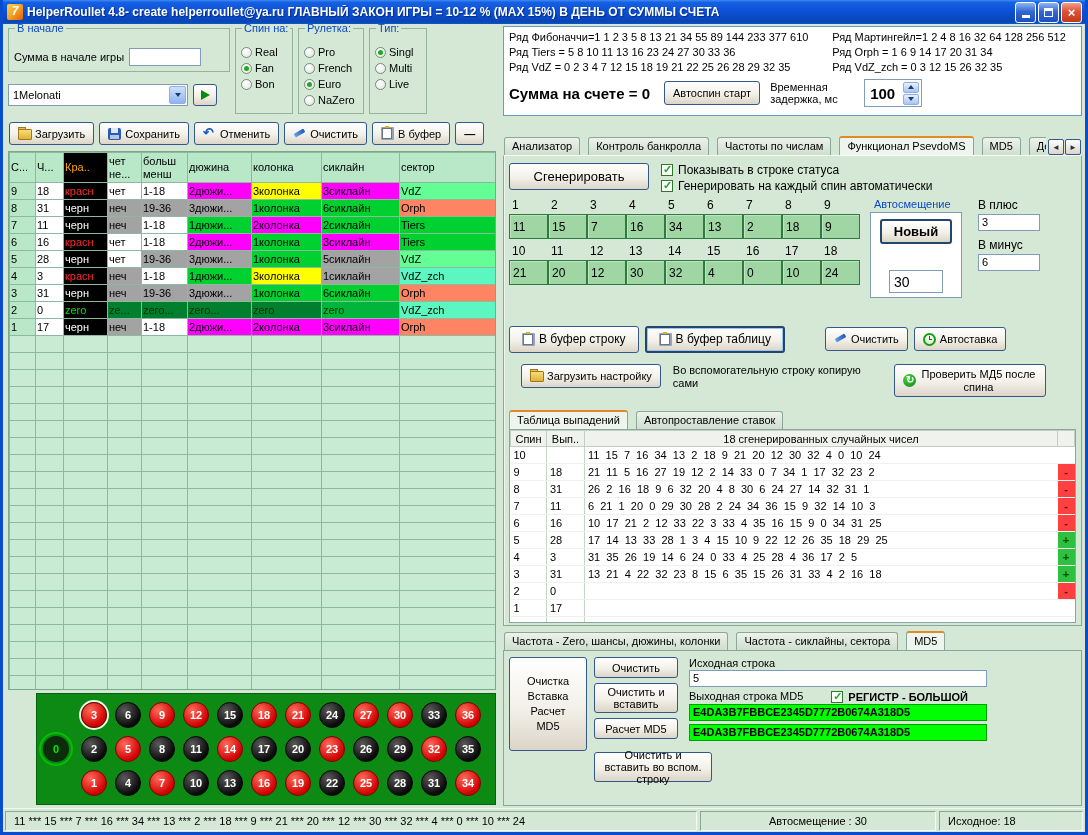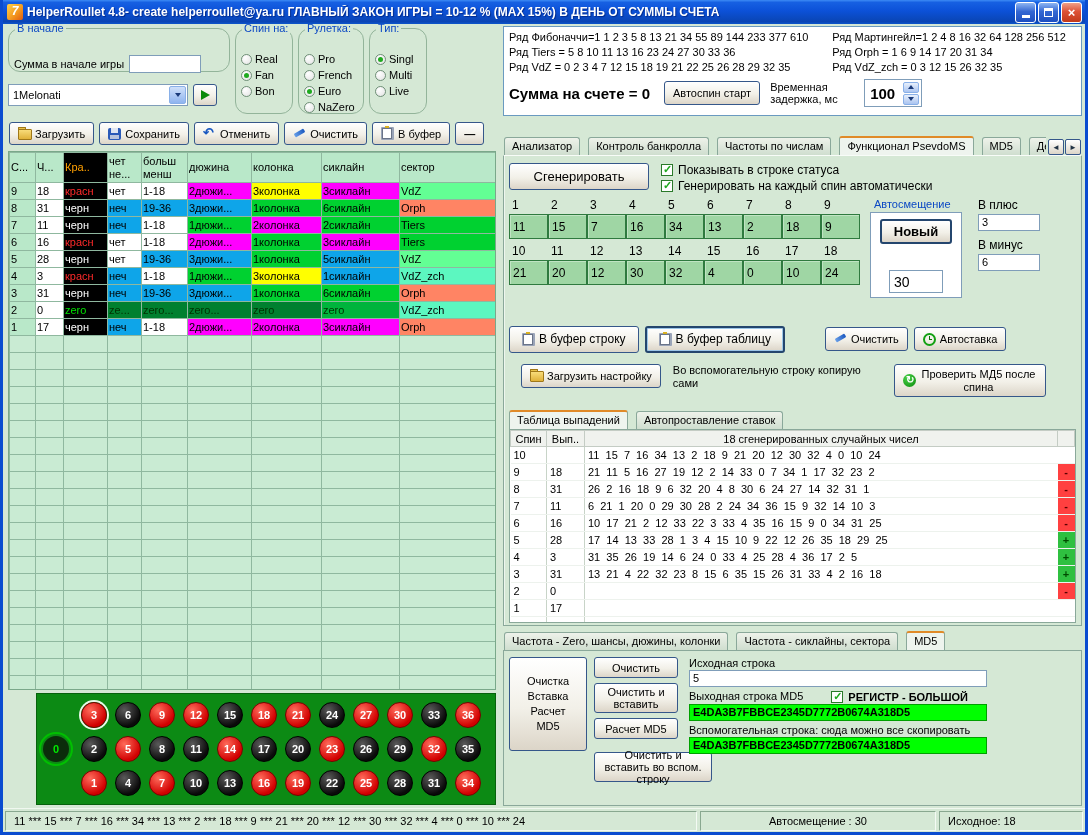--- a/index.html
+++ b/index.html
@@ -13,21 +13,21 @@
 .tbtns{display:flex;gap:2px;}
 .tbtn{width:21px;height:21px;border:1px solid #fff;border-radius:3px;background:linear-gradient(180deg,#8db5f2 0%,#3467d2 45%,#1d4fc0 100%);color:#fff;display:flex;align-items:center;justify-content:center;font-size:13px;font-weight:bold;padding:0;font-family:inherit;}
 .tbtn.close{background:linear-gradient(180deg,#f0a088 0%,#dd5236 45%,#c23a1a 100%);}
 .glyph-min{width:8px;height:3px;background:#fff;margin-top:9px;}
 .glyph-max{width:9px;height:9px;border:1px solid #fff;border-top:3px solid #fff;}
 
 .content{flex:1;display:flex;overflow:hidden;min-height:0;}
 .left{flex:0 0 497px;display:flex;flex-direction:column;padding:4px 4px 2px 5px;overflow:hidden;}
 .right{flex:1;display:flex;flex-direction:column;padding:2px 3px 0 3px;overflow:hidden;}
 
-.group{border:1px solid #93b49a;border-radius:12px;position:relative;padding:24px 4px 2px 5px;}
+.group{border:1px solid #93b49a;border-radius:0;position:relative;padding:17px 4px 2px 5px;}
 .gtitle{position:absolute;top:-6px;left:6px;background:#d5e8d5;color:#0b48c4;padding:0 2px;line-height:11px;white-space:nowrap;}
 .topctl{display:flex;gap:5px;flex:0 0 86px;}
 .leftstack{width:222px;display:flex;flex-direction:column;}
 .g-start{height:44px;}
 .start-row{display:flex;align-items:center;gap:5px;margin-top:2px;}
 .field{background:#fff;border:1px solid #7f9db9;height:18px;display:inline-block;}
 .start-input{width:72px;}
 .combo-row{display:flex;gap:5px;margin-top:12px;align-items:center;}
 .combo{width:180px;height:22px;background:#fff;border:1px solid #7f9db9;display:flex;align-items:center;}
 .combo-text{flex:1;padding:0 4px;overflow:hidden;white-space:nowrap;}
@@ -68,21 +68,21 @@
 .minus-glyph{font-weight:bold;}
 
 .table-wrap{flex:1 1 auto;min-height:0;overflow:hidden;border:1px solid #7aa88a;background:#c9ebd3;margin-top:1px;}
 .spins{border-collapse:collapse;table-layout:fixed;width:487px;}
 .spins th,.spins td{border:1px solid #8fb89f;height:17px;overflow:hidden;white-space:nowrap;padding:0 1px;text-align:left;font-weight:normal;font-size:11px;}
 .spins th{background:#b9e8c9;height:30px;white-space:pre-line;line-height:13px;vertical-align:middle;}
 .spins th.sh-dark{background:#000;color:#ffa000;}
 .c-scol{background:#b9e8c9;}
 .c-num{background:#fff;}
 .c-white{background:#fff;}
-.c-cyan{background:#0ea5e9;}
+.c-cyan{background:#a3a3a3;}
 .c-green{background:#00d130;}
 .c-magenta{background:#ff00ff;}
 .c-yellow{background:#ffff00;}
 .c-vdz{background:#63ff94;}
 .c-vdzz{background:#5cf7c0;}
 .c-orph{background:#ff8464;}
 .c-name-red{background:#000;color:#ff2a2a;font-weight:bold;}
 .c-name-black{background:#000;color:#fff;font-weight:bold;}
 .c-name-zero{background:#000;color:#00e000;font-weight:bold;}
 .c-zerodark{background:#00802f;color:#003000;}
@@ -969,21 +969,20 @@
           <div class="md5lbl">Исходная строка</div>
           <div class="md5input">5</div>
           <div class="md5outrow">
             <span class="md5lbl">Выходная строка MD5</span>
             <label class="cbrow reg">
               <span class="cb checked"></span>
               <span>РЕГИСТР - БОЛЬШОЙ</span>
             </label>
           </div>
           <div class="green-field">E4DA3B7FBBCE2345D7772B0674A318D5</div>
-          <div class="md5lbl">Вспомогательная строка: сюда можно все скопировать</div>
           <div class="green-field">E4DA3B7FBBCE2345D7772B0674A318D5</div>
         </div>
       </div>
     </div>
   </div>
 
   <div class="statusbar">
     <div class="sbsec sb1">11 *** 15 *** 7 *** 16 *** 34 *** 13 *** 2 *** 18 *** 9 *** 21 *** 20 *** 12 *** 30 *** 32 *** 4 *** 0 *** 10 *** 24</div>
     <div class="sbsec sb2">Автосмещение : 30</div>
     <div class="sbsec sb3">Исходное: 18</div>

